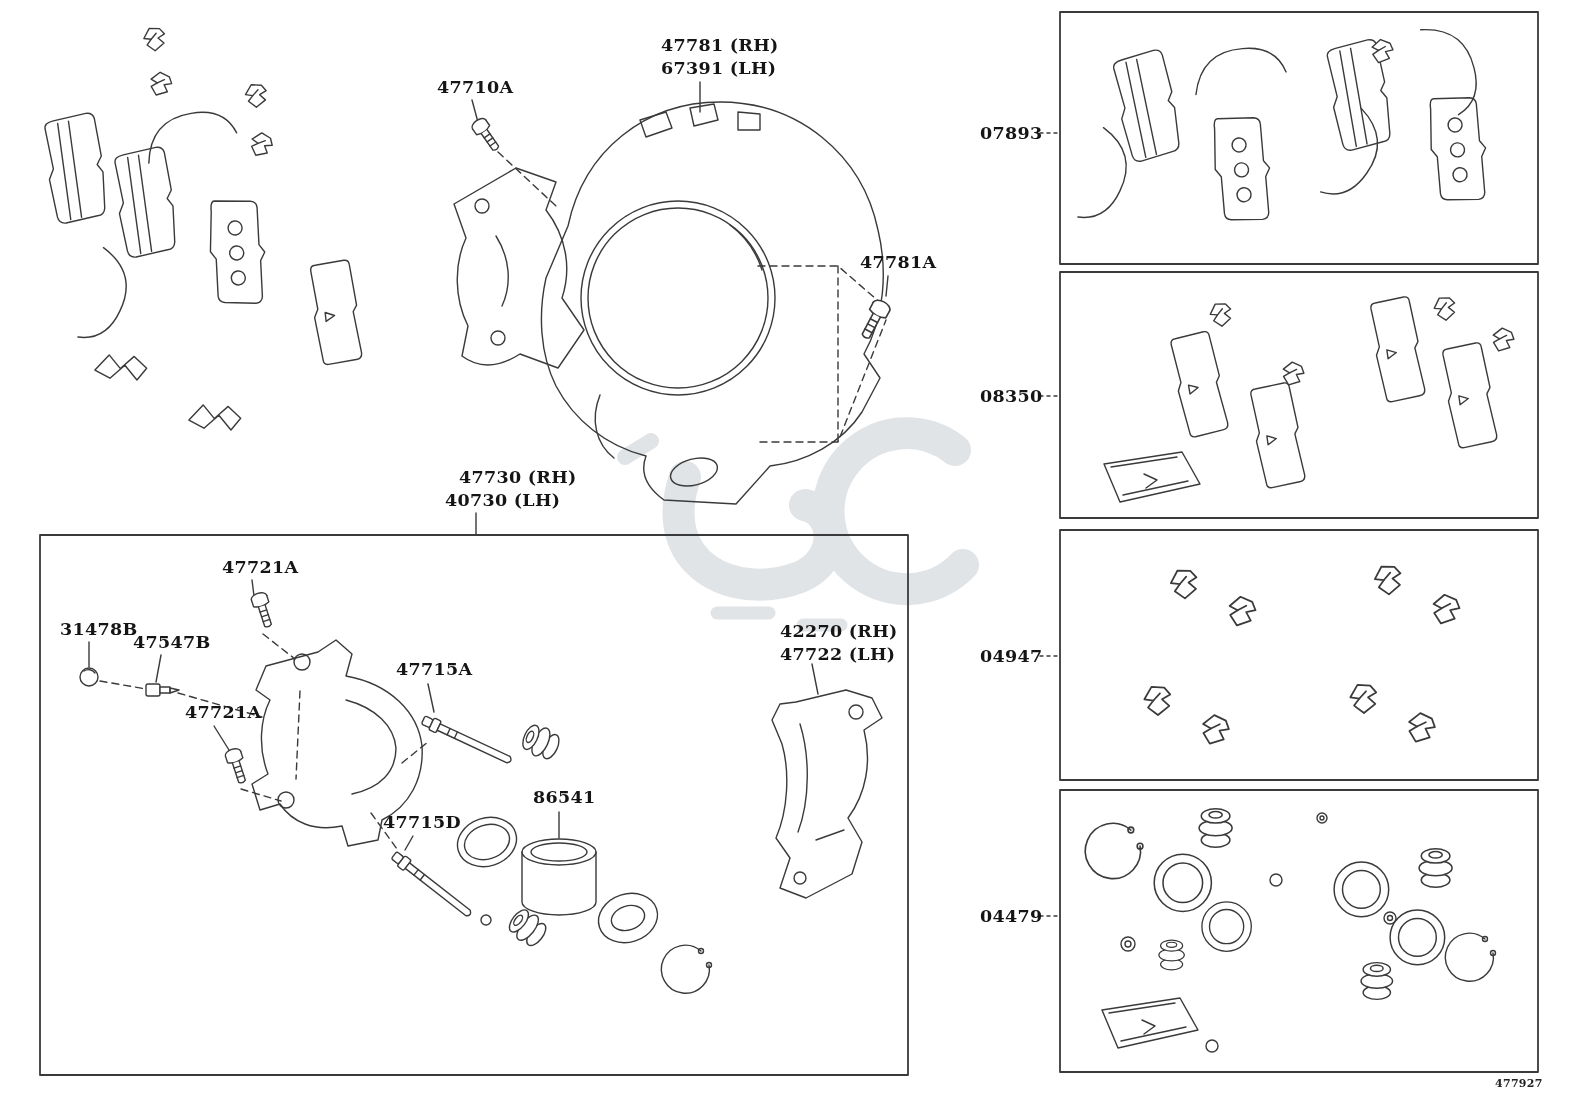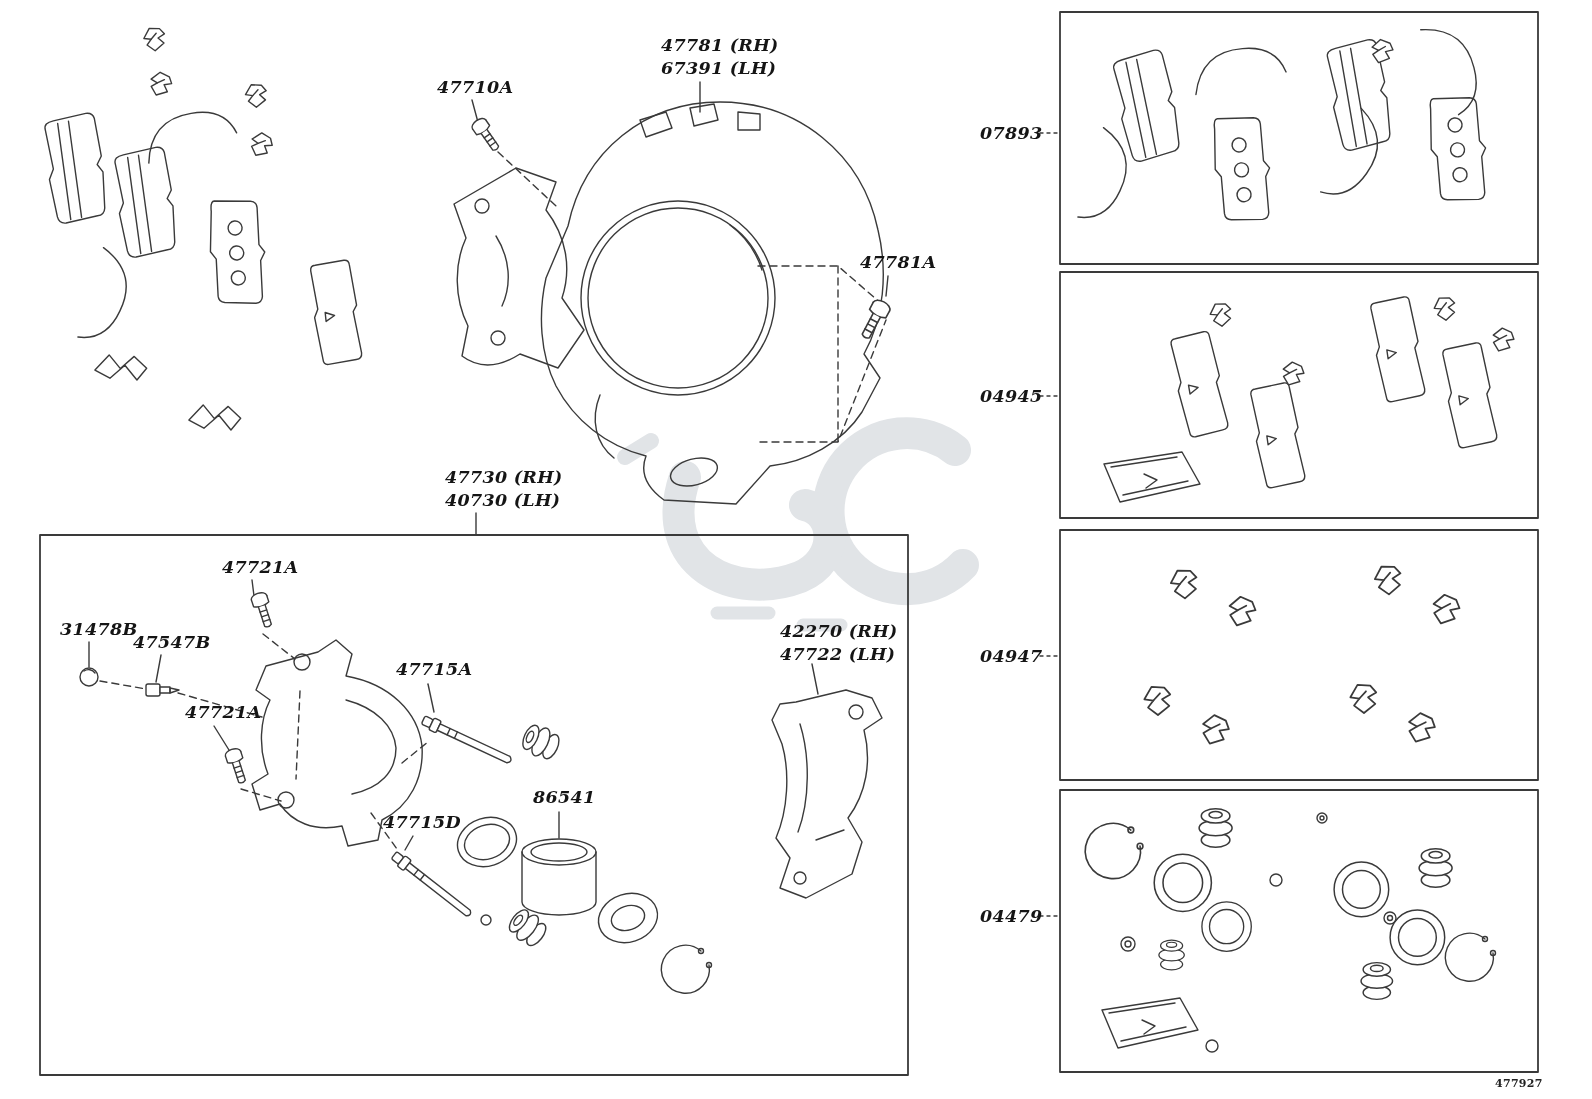--- a/index.html
+++ b/index.html
@@ -1,20 +1,20 @@
 <!DOCTYPE html>
 <html><head>
 <meta charset="utf-8">
 <style>
   html,body{margin:0;padding:0;background:#fff;}
   .stage{position:relative;width:1592px;height:1099px;background:#ffffff;overflow:hidden;
          font-family:"DejaVu Serif",serif;}
   .stage svg{position:absolute;left:0;top:0;}
   .lbl{position:absolute;font-weight:bold;font-size:17.5px;color:#151515;
-       white-space:nowrap;letter-spacing:.3px;line-height:1.1;font-style:italic;}
+       white-space:nowrap;letter-spacing:.3px;line-height:1.1;}
   .diag-num{position:absolute;font-size:11px;color:#222;font-weight:bold;letter-spacing:.3px;}
 </style>
 </head>
 <body>
 
 <div class="stage">
 
 <svg width="1592" height="1099" viewBox="0 0 1592 1099">
   <defs>
     <g id="sym-clip">
@@ -287,32 +287,32 @@
       <use href="#sym-packet" transform="translate(1096,996)"></use>
     </g>
 
   </g>
 </svg>
 
 <div class="lbl" style="left:437px;top:78px">47710A</div>
 <div class="lbl" style="left:661px;top:36px">47781 (RH)</div>
 <div class="lbl" style="left:661px;top:59px">67391 (LH)</div>
 <div class="lbl" style="left:860px;top:253px">47781A</div>
-<div class="lbl" style="left:445px;top:468px">47730 (RH)</div>
+<div class="lbl" style="left:459px;top:468px">47730 (RH)</div>
 <div class="lbl" style="left:445px;top:491px">40730 (LH)</div>
 <div class="lbl" style="left:222px;top:558px">47721A</div>
 <div class="lbl" style="left:60px;top:620px">31478B</div>
 <div class="lbl" style="left:133px;top:633px">47547B</div>
 <div class="lbl" style="left:185px;top:703px">47721A</div>
 <div class="lbl" style="left:396px;top:660px">47715A</div>
 <div class="lbl" style="left:383px;top:813px">47715D</div>
 <div class="lbl" style="left:533px;top:788px">86541</div>
 <div class="lbl" style="left:780px;top:622px">42270 (RH)</div>
 <div class="lbl" style="left:780px;top:645px">47722 (LH)</div>
 
 <div class="lbl" style="left:980px;top:124px">07893</div>
-<div class="lbl" style="left:980px;top:387px">04945</div>
+<div class="lbl" style="left:980px;top:387px">08350</div>
 <div class="lbl" style="left:980px;top:647px">04947</div>
 <div class="lbl" style="left:980px;top:907px">04479</div>
 
 <div class="diag-num" style="left:1495px;top:1077px">477927</div>
 
 </div>
 
 </body></html>

